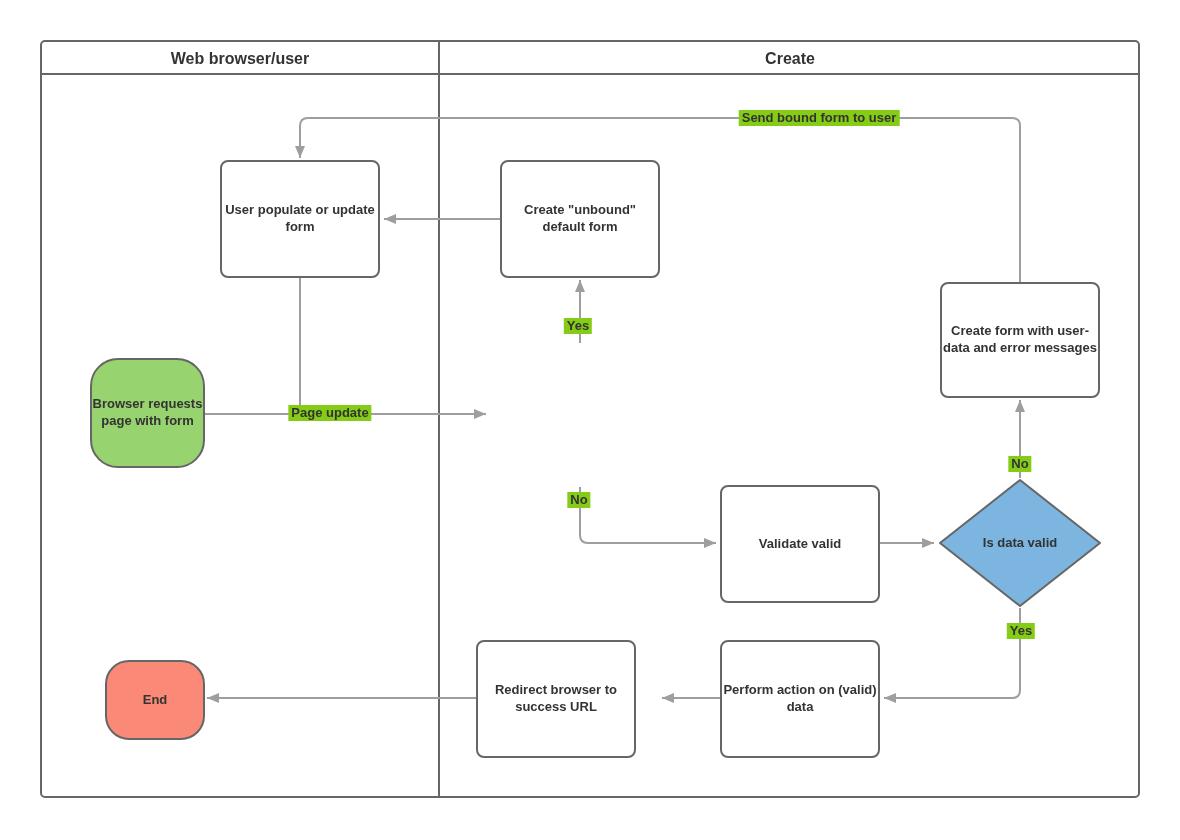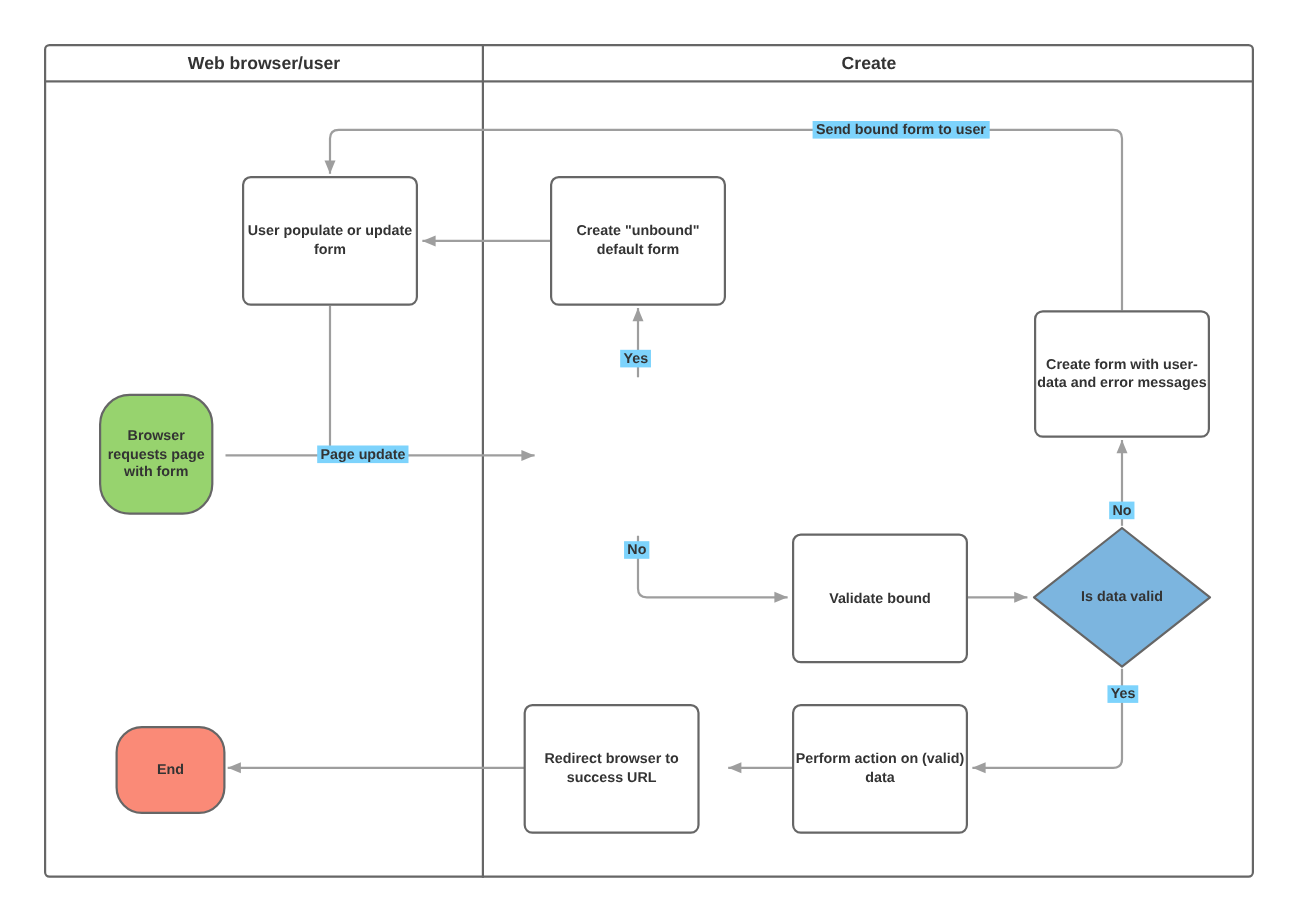--- a/index.html
+++ b/index.html
@@ -25,21 +25,21 @@
   .terminator{border-radius:28px;}
   .node.green{background:var(--green,#97d36e);}
   .node.red{background:var(--red,#fa8a77);border-radius:24px;}
   .diamond-wrap{display:block;padding:0;border:none;background:transparent;}
   .diamond-label{
     position:absolute;left:50%;top:50%;transform:translate(-50%,-50%);
     width:130px;text-align:center;font-size:13px;font-weight:bold;line-height:1.3;
   }
   
   .edge-label{
-    transform:translate(-50%,-50%);background:#7dd3fc;padding:0 3px;
+    transform:translate(-50%,-50%);background:#84cc16;padding:0 3px;
     font-size:13px;font-weight:bold;white-space:nowrap;line-height:16px;
   }
 </style>
 </head>
 <body>
 
 <div class="canvas">
 
   <div class="abs frame"></div>
   <div class="abs header-line"></div>
@@ -59,35 +59,35 @@
     <path d="M500 219 H384" marker-end="url(#arrow)"></path>
     <path d="M580 487 V535 Q580 543 588 543 H716" marker-end="url(#arrow)"></path>
     <path d="M880 543 H934" marker-end="url(#arrow)"></path>
     <path d="M1020 478 V400" marker-end="url(#arrow)"></path>
     <path d="M1020 282 V126 Q1020 118 1012 118 H308 Q300 118 300 126 V158" marker-end="url(#arrow)"></path>
     <path d="M1020 608 V690 Q1020 698 1012 698 H884" marker-end="url(#arrow)"></path>
     <path d="M720 698 H662" marker-end="url(#arrow)"></path>
     <path d="M500 698 H207" marker-end="url(#arrow)"></path>
   </svg>
 
-  <div class="abs node terminator green" style="left:90px;top:358px;width:104px;height:110px;">
+  <div class="abs node terminator green" style="left:90px;top:358px;width:115px;height:110px;">
     <span>Browser requests page with form</span>
   </div>
 
   <div class="abs node" style="left:220px;top:160px;width:160px;height:118px;">
     <span>User populate or update form</span>
   </div>
 
   <div class="abs node" style="left:500px;top:160px;width:160px;height:118px;">
     <span>Create "unbound" default form</span>
   </div>
 
 
   <div class="abs node" style="left:720px;top:485px;width:160px;height:118px;">
-    <span>Validate bound</span>
+    <span>Validate valid</span>
   </div>
 
   <div class="abs node diamond-wrap" style="left:938px;top:478px;width:164px;height:130px;">
     <svg width="164" height="130">
       <polygon points="82,2 162,65 82,128 2,65" stroke-linejoin="round" style="fill:var(--blue,#7cb5df);stroke:var(--node_border,#666);stroke-width:2;"></polygon>
     </svg>
     <div class="diamond-label">Is data valid</div>
   </div>
 
   <div class="abs node" style="left:940px;top:282px;width:160px;height:116px;">

